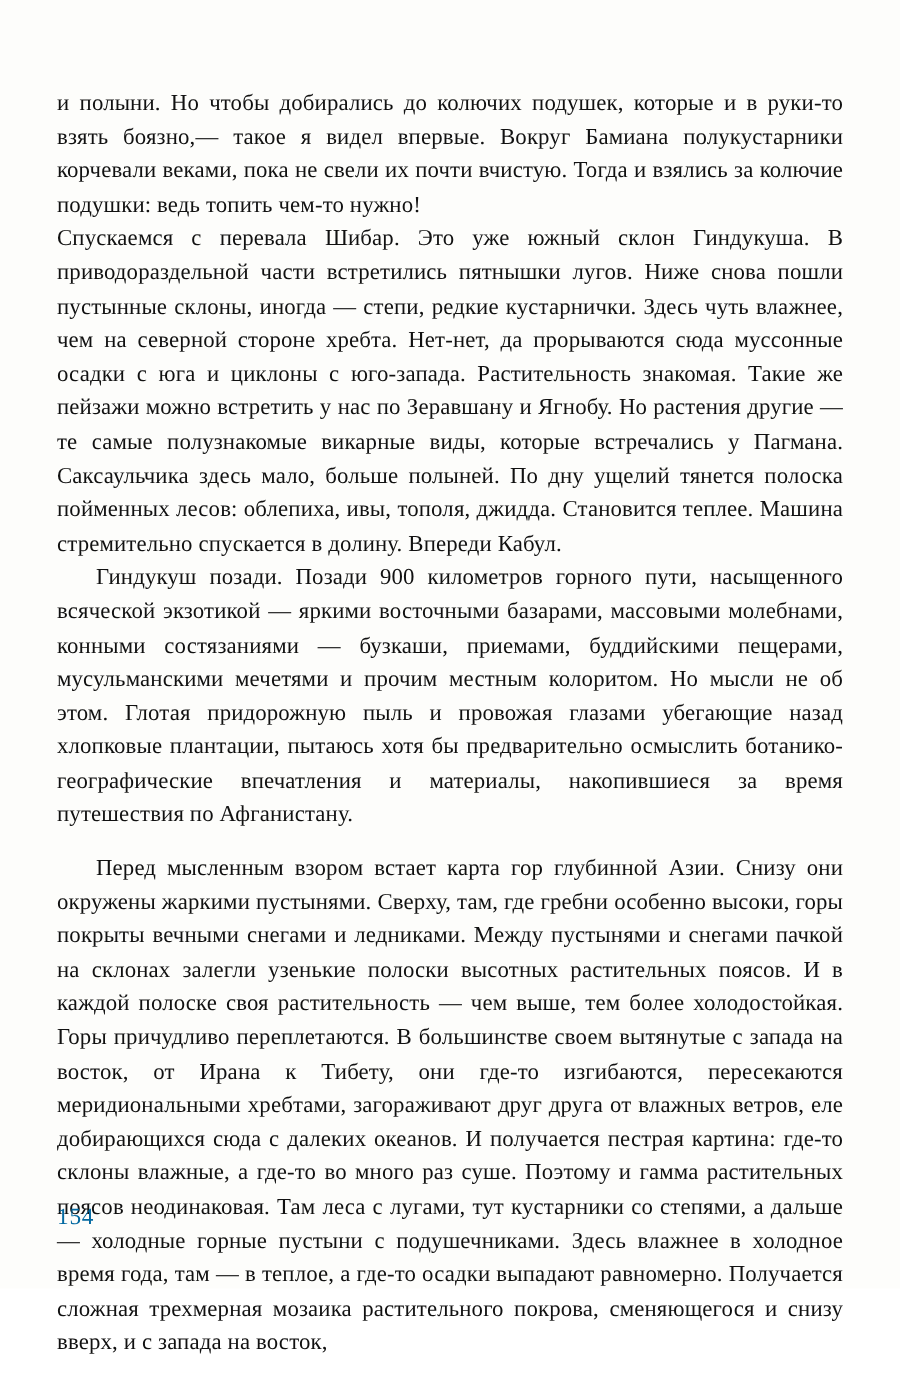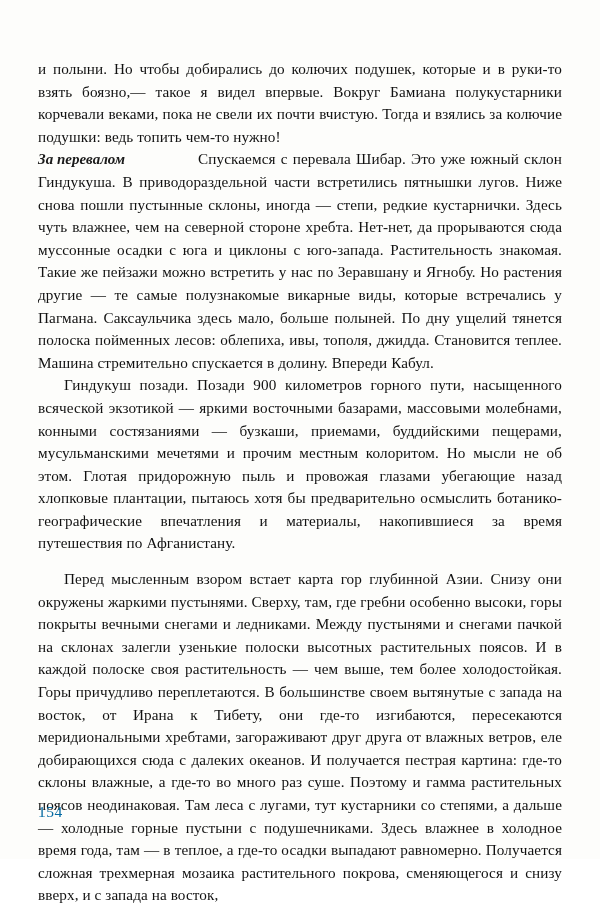--- a/index.html
+++ b/index.html
@@ -75,21 +75,20 @@
 </head>
 <body>
 
 <div class="page">
 
   <div class="text-column">
 
     <p class="para">и полыни. Но чтобы добирались до колючих подушек, которые и в руки-то взять боязно,— такое я видел впервые. Вокруг Бамиана полукустарники корчевали веками, пока не свели их почти вчистую. Тогда и взялись за колючие подушки: ведь топить чем-то нужно!</p>
 
     <div class="run-in-block">
-      <span class="side-head">За перевалом</span>
       <p class="para run-in-text">Спускаемся с перевала Шибар. Это уже южный склон Гиндукуша. В приводораздельной части встретились пятнышки лугов. Ниже снова пошли пустынные склоны, иногда — степи, редкие кустарнички. Здесь чуть влажнее, чем на северной стороне хребта. Нет-нет, да прорываются сюда муссонные осадки с юга и циклоны с юго-запада. Растительность знакомая. Такие же пейзажи можно встретить у нас по Зеравшану и Ягнобу. Но растения другие — те самые полузнакомые викарные виды, которые встречались у Пагмана. Саксаульчика здесь мало, больше полыней. По дну ущелий тянется полоска пойменных лесов: облепиха, ивы, тополя, джидда. Становится теплее. Машина стремительно спускается в долину. Впереди Кабул.</p>
     </div>
 
     <p class="para indent">Гиндукуш позади. Позади 900 километров горного пути, насыщенного всяческой экзотикой — яркими восточными базарами, массовыми молебнами, конными состязаниями — бузкаши, приемами, буддийскими пещерами, мусульманскими мечетями и прочим местным колоритом. Но мысли не об этом. Глотая придорожную пыль и провожая глазами убегающие назад хлопковые плантации, пытаюсь хотя бы предварительно осмыслить ботанико-географические впечатления и материалы, накопившиеся за время путешествия по Афганистану.</p>
 
     <p class="para indent">Перед мысленным взором встает карта гор глубинной Азии. Снизу они окружены жаркими пустынями. Сверху, там, где гребни особенно высоки, горы покрыты вечными снегами и ледниками. Между пустынями и снегами пачкой на склонах залегли узенькие полоски высотных растительных поясов. И в каждой полоске своя растительность — чем выше, тем более холодостойкая. Горы причудливо переплетаются. В большинстве своем вытянутые с запада на восток, от Ирана к Тибету, они где-то изгибаются, пересекаются меридиональными хребтами, загораживают друг друга от влажных ветров, еле добирающихся сюда с далеких океанов. И получается пестрая картина: где-то склоны влажные, а где-то во много раз суше. Поэтому и гамма растительных поясов неодинаковая. Там леса с лугами, тут кустарники со степями, а дальше — холодные горные пустыни с подушечниками. Здесь влажнее в холодное время года, там — в теплое, а где-то осадки выпадают равномерно. Получается сложная трехмерная мозаика растительного покрова, сменяющегося и снизу вверх, и с запада на восток,</p>
 
   </div>
 
   <div class="page-number">154</div>

